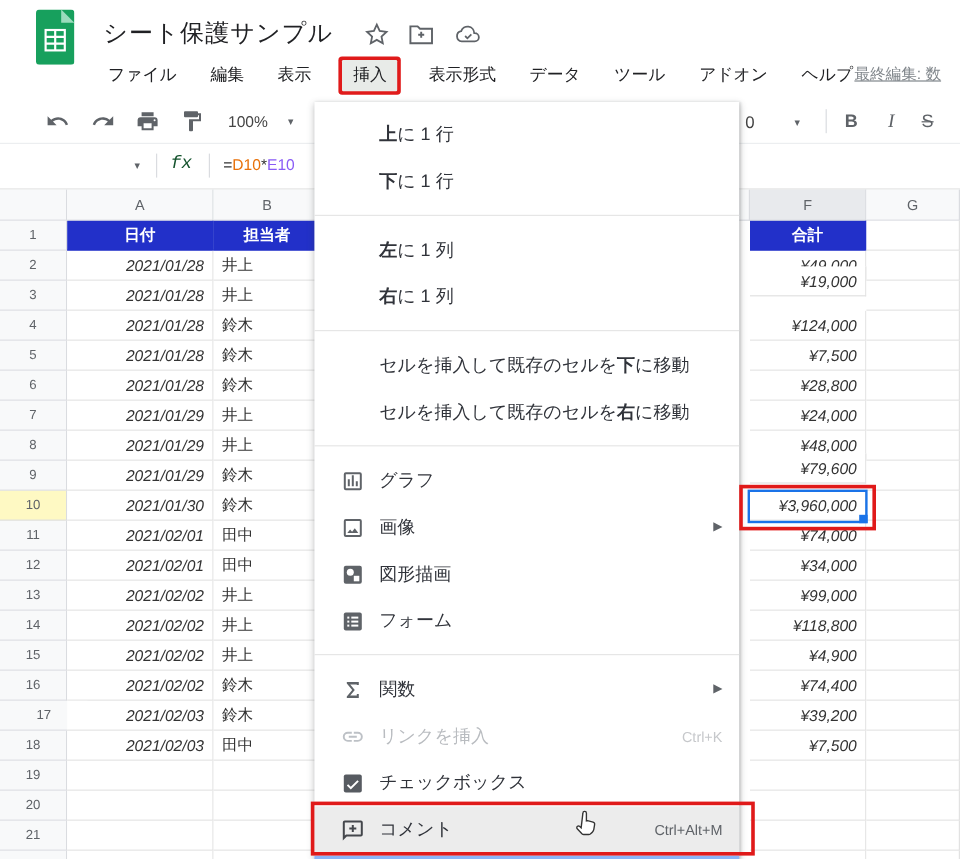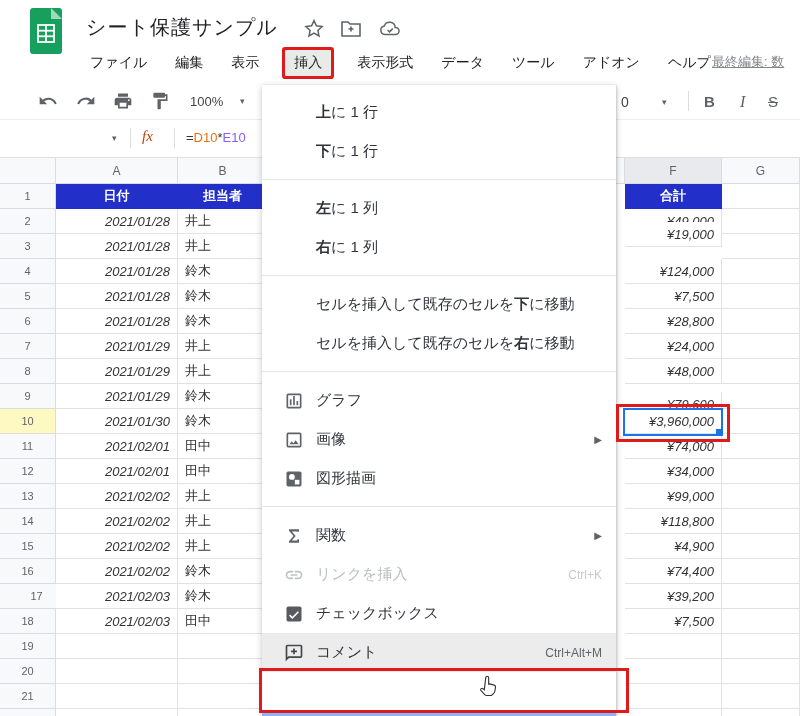--- a/index.html
+++ b/index.html
@@ -29,21 +29,21 @@
   #fs-arrow{left:662px;top:13px;}
   .vsep{position:absolute;top:7px;width:1px;height:20px;background:#dadce0;}
   #fmt-b{left:704px;top:9px;font-weight:bold;font-size:15px;color:#5f6368;}
   #fmt-i{left:740px;top:9px;font-style:italic;font-family:"Liberation Serif","DejaVu Serif",serif;font-size:16px;color:#5f6368;}
   #fmt-s{left:768px;top:9px;font-size:15px;color:#5f6368;text-decoration:line-through;}
 
   
   #formulabar{left:0;top:120px;width:800px;height:37px;border-bottom:1px solid #e0e0e0;}
   #namebox{left:12px;top:10px;font-size:10px;color:#222;margin-top:40px;}
   #name-arrow{left:112px;top:13px;}
-  #fx{left:142px;top:8px;font-size:15px;color:#c2410c;font-style:italic;font-family:Liberation Serif, serif;}
+  #fx{left:142px;top:8px;font-size:15px;color:#14532d;font-style:italic;font-family:Liberation Mono, monospace;}
   #formula{left:186px;top:10px;font-size:13px;white-space:nowrap;}
 
   
   #sheet{left:0;top:158px;width:800px;height:558px;}
   .cell{position:absolute;box-sizing:border-box;border-right:1px solid #e2e2e2;border-bottom:1px solid #e2e2e2;
     font-size:13px;color:#333;display:flex;align-items:center;overflow:hidden;background:#fff;}
   .hdr{background:#f8f9fa;color:#5f6368;justify-content:center;font-size:12px;border-color:#dadce0;}
   .hdr.sel{background:#e8eaed;}
   .rowhdr{background:#f8f9fa;color:#5f6368;justify-content:center;font-size:11px;border-color:#dadce0;}
   .rowhdr.sel{background:#fef9c3;}
@@ -188,21 +188,21 @@
       <div class="cell al-r" style="left: 625px; top: 176px; width: 97px; height: 25px;">¥24,000</div>
       <div class="cell " style="left: 722px; top: 176px; width: 78px; height: 25px;"></div>
       <div class="cell rowhdr" style="left: 0px; top: 201px; width: 56px; height: 25px;">8</div>
       <div class="cell al-r" style="left: 56px; top: 201px; width: 122px; height: 25px;">2021/01/29</div>
       <div class="cell al-l" style="left: 178px; top: 201px; width: 90px; height: 25px;">井上</div>
       <div class="cell al-r" style="left: 625px; top: 201px; width: 97px; height: 25px;">¥48,000</div>
       <div class="cell " style="left: 722px; top: 201px; width: 78px; height: 25px;"></div>
       <div class="cell rowhdr" style="left: 0px; top: 226px; width: 56px; height: 25px;">9</div>
       <div class="cell al-r" style="left: 56px; top: 226px; width: 122px; height: 25px;">2021/01/29</div>
       <div class="cell al-l" style="left: 178px; top: 226px; width: 90px; height: 25px;">鈴木</div>
-      <div class="cell al-r" style="left: 625px; top: 234px; width: 97px; height: 25px;">¥79,600</div>
+      <div class="cell al-r" style="left: 625px; top: 220px; width: 97px; height: 25px;">¥79,600</div>
       <div class="cell " style="left: 722px; top: 226px; width: 78px; height: 25px;"></div>
       <div class="cell rowhdr sel" style="left: 0px; top: 251px; width: 56px; height: 25px;">10</div>
       <div class="cell al-r" style="left: 56px; top: 251px; width: 122px; height: 25px;">2021/01/30</div>
       <div class="cell al-l" style="left: 178px; top: 251px; width: 90px; height: 25px;">鈴木</div>
       <div class="cell al-r" style="left: 625px; top: 251px; width: 97px; height: 25px;">¥3,960,000</div>
       <div class="cell " style="left: 722px; top: 251px; width: 78px; height: 25px;"></div>
       <div class="cell rowhdr" style="left: 0px; top: 276px; width: 56px; height: 25px;">11</div>
       <div class="cell al-r" style="left: 56px; top: 276px; width: 122px; height: 25px;">2021/02/01</div>
       <div class="cell al-l" style="left: 178px; top: 276px; width: 90px; height: 25px;">田中</div>
       <div class="cell al-r" style="left: 625px; top: 276px; width: 97px; height: 25px;">¥74,000</div>
@@ -316,20 +316,34 @@
       <div class="mi">
         <span class="mic">
           <svg width="20" height="20" viewBox="0 0 24 24">
             <rect x="3" y="3" width="18" height="18" rx="2" fill="#5f6368"></rect>
             <circle cx="9.5" cy="9.5" r="3.5" fill="#fff"></circle>
             <rect x="13" y="13" width="5.5" height="5.5" fill="#fff"></rect>
           </svg>
         </span>
         <span class="ml">図形描画</span>
       </div>
+      <div class="mi">
+        <span class="mic">
+          <svg width="20" height="20" viewBox="0 0 24 24">
+            <rect x="3" y="3" width="18" height="18" rx="2" fill="#5f6368"></rect>
+            <rect x="6.5" y="7" width="2" height="2" fill="#fff"></rect>
+            <rect x="10.5" y="7" width="7" height="2" fill="#fff"></rect>
+            <rect x="6.5" y="11" width="2" height="2" fill="#fff"></rect>
+            <rect x="10.5" y="11" width="7" height="2" fill="#fff"></rect>
+            <rect x="6.5" y="15" width="2" height="2" fill="#fff"></rect>
+            <rect x="10.5" y="15" width="7" height="2" fill="#fff"></rect>
+          </svg>
+        </span>
+        <span class="ml">フォーム</span>
+      </div>
       <div class="mdiv"></div>
       <div class="mi">
         <span class="mic">
           <svg width="20" height="20" viewBox="0 0 24 24">
             <path d="M6 4h12v3h-2V6.5H9.4L14 12l-4.6 5.5H16V16h2v4H6v-1.6L11.4 12 6 5.6z" fill="#5f6368"></path>
           </svg>
         </span>
         <span class="ml">関数</span>
         <span class="mar">▶</span>
       </div>

